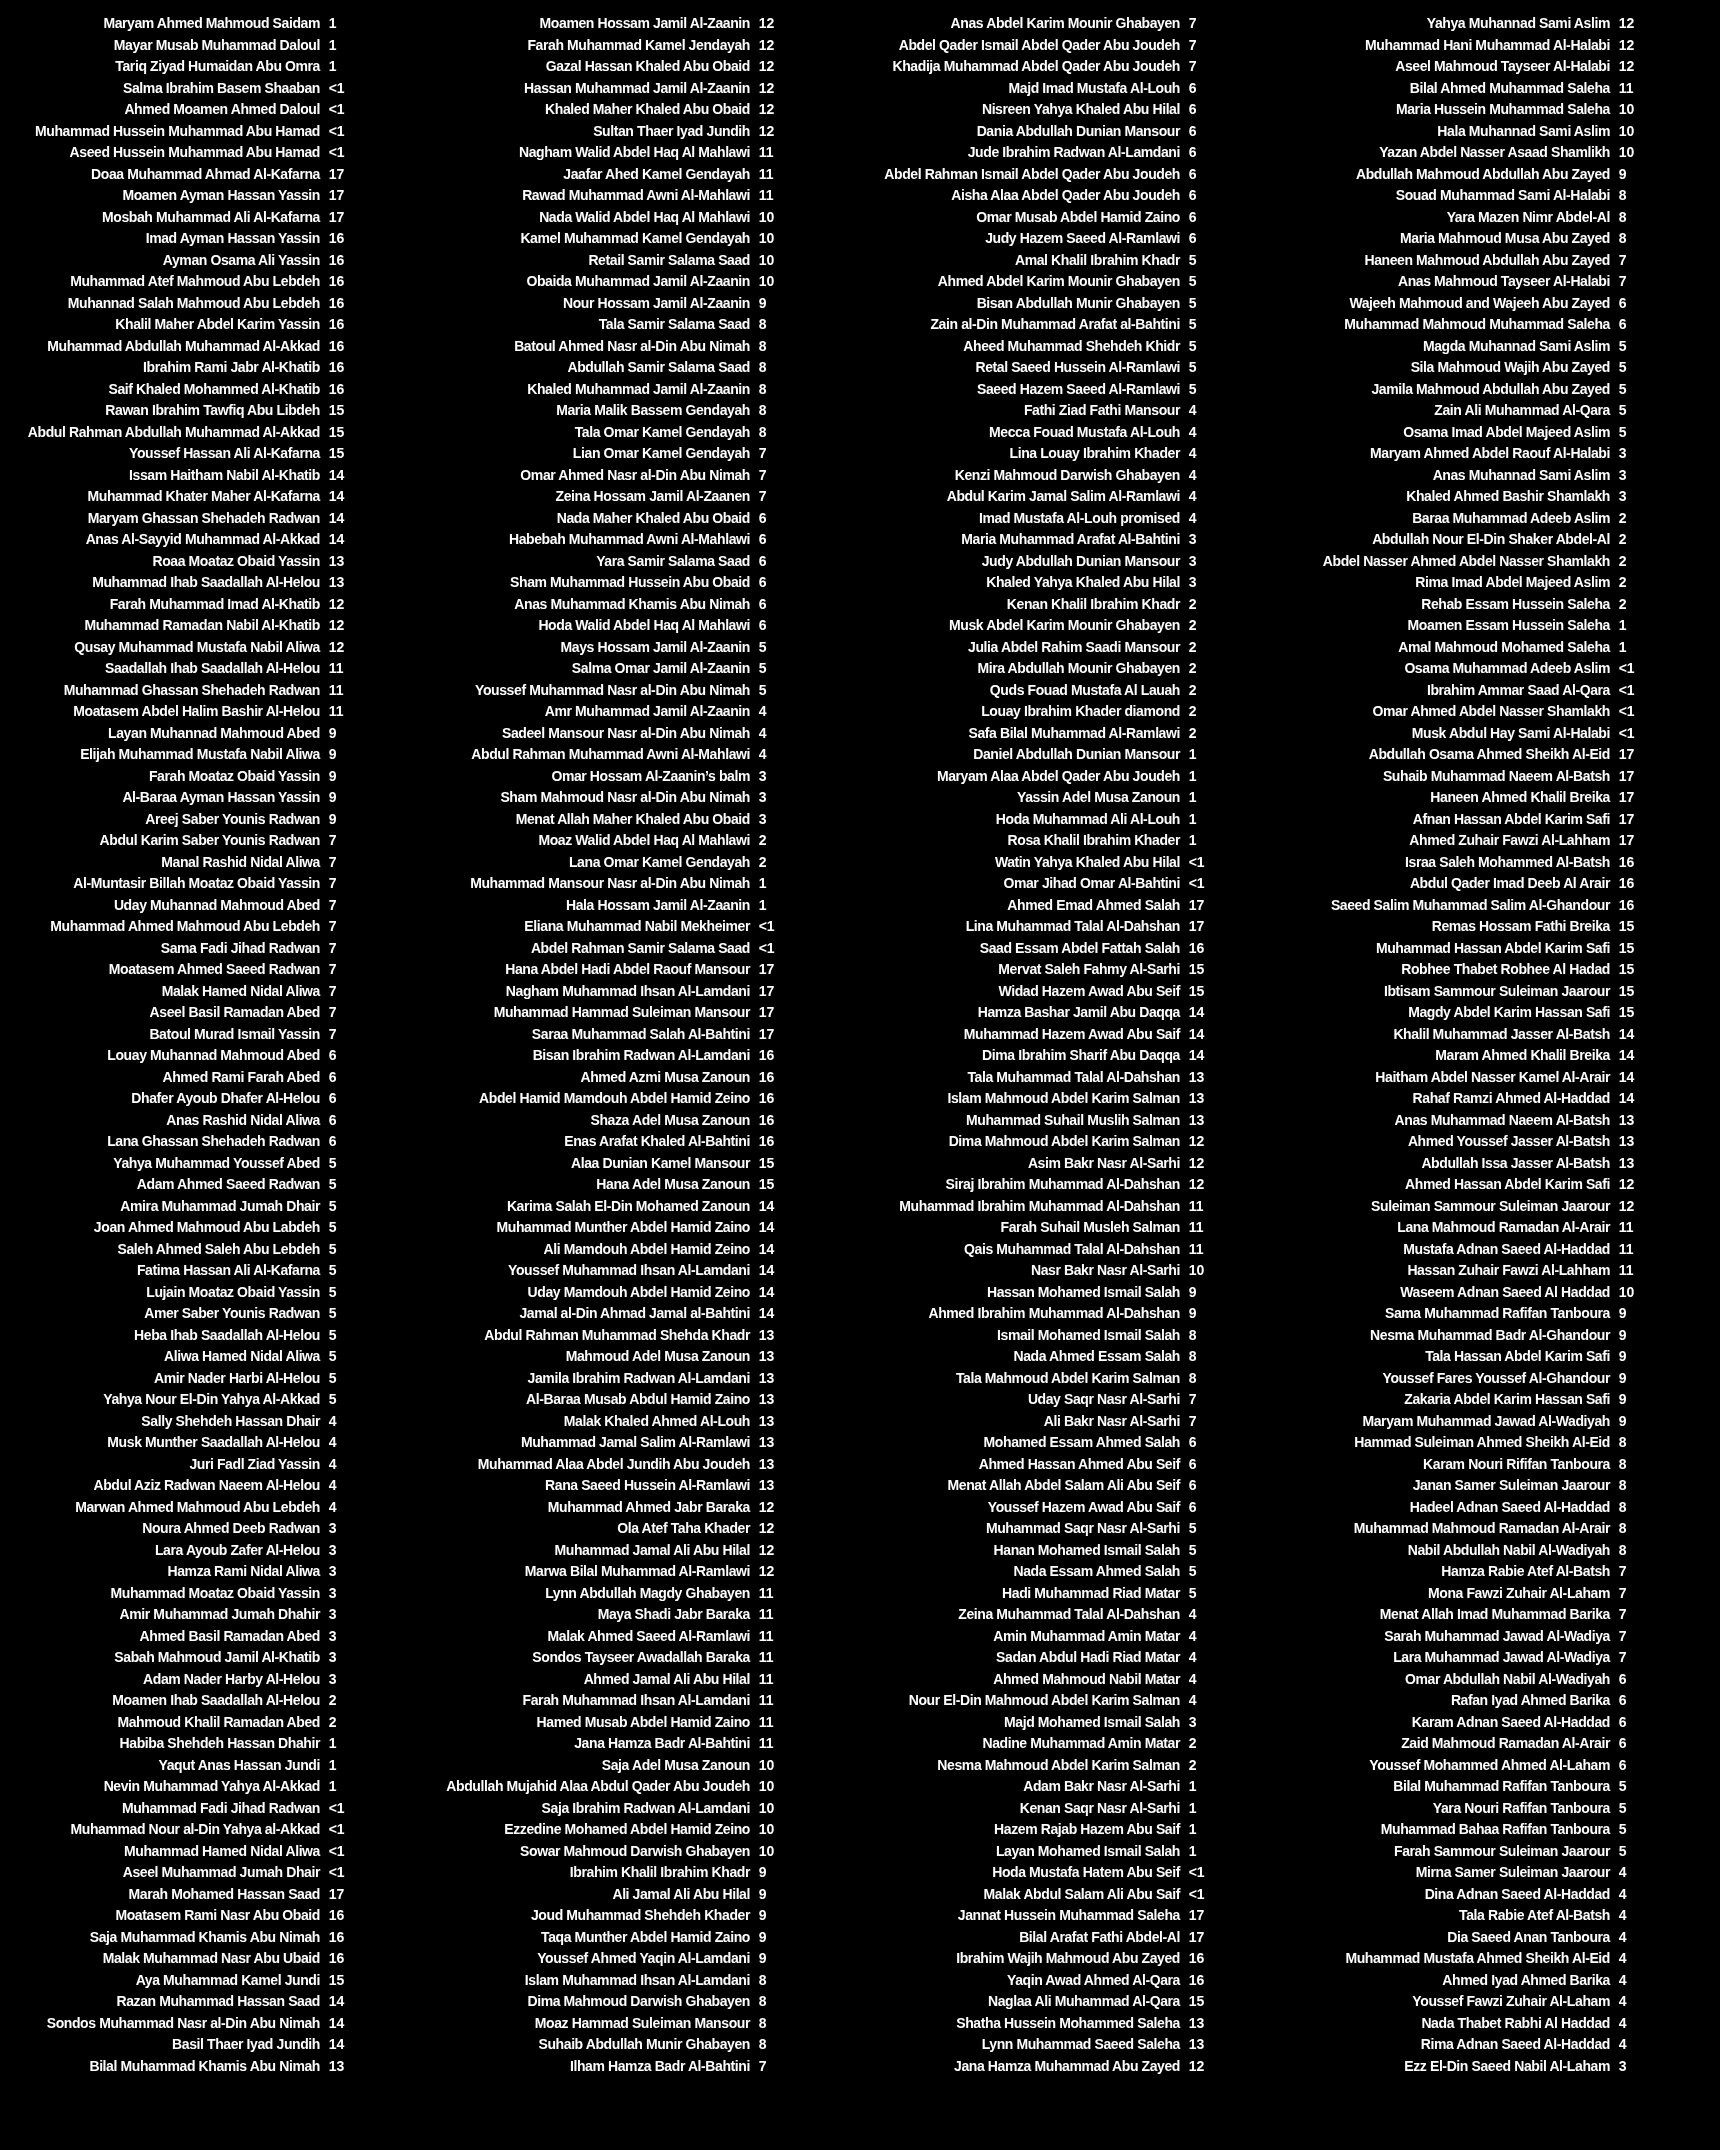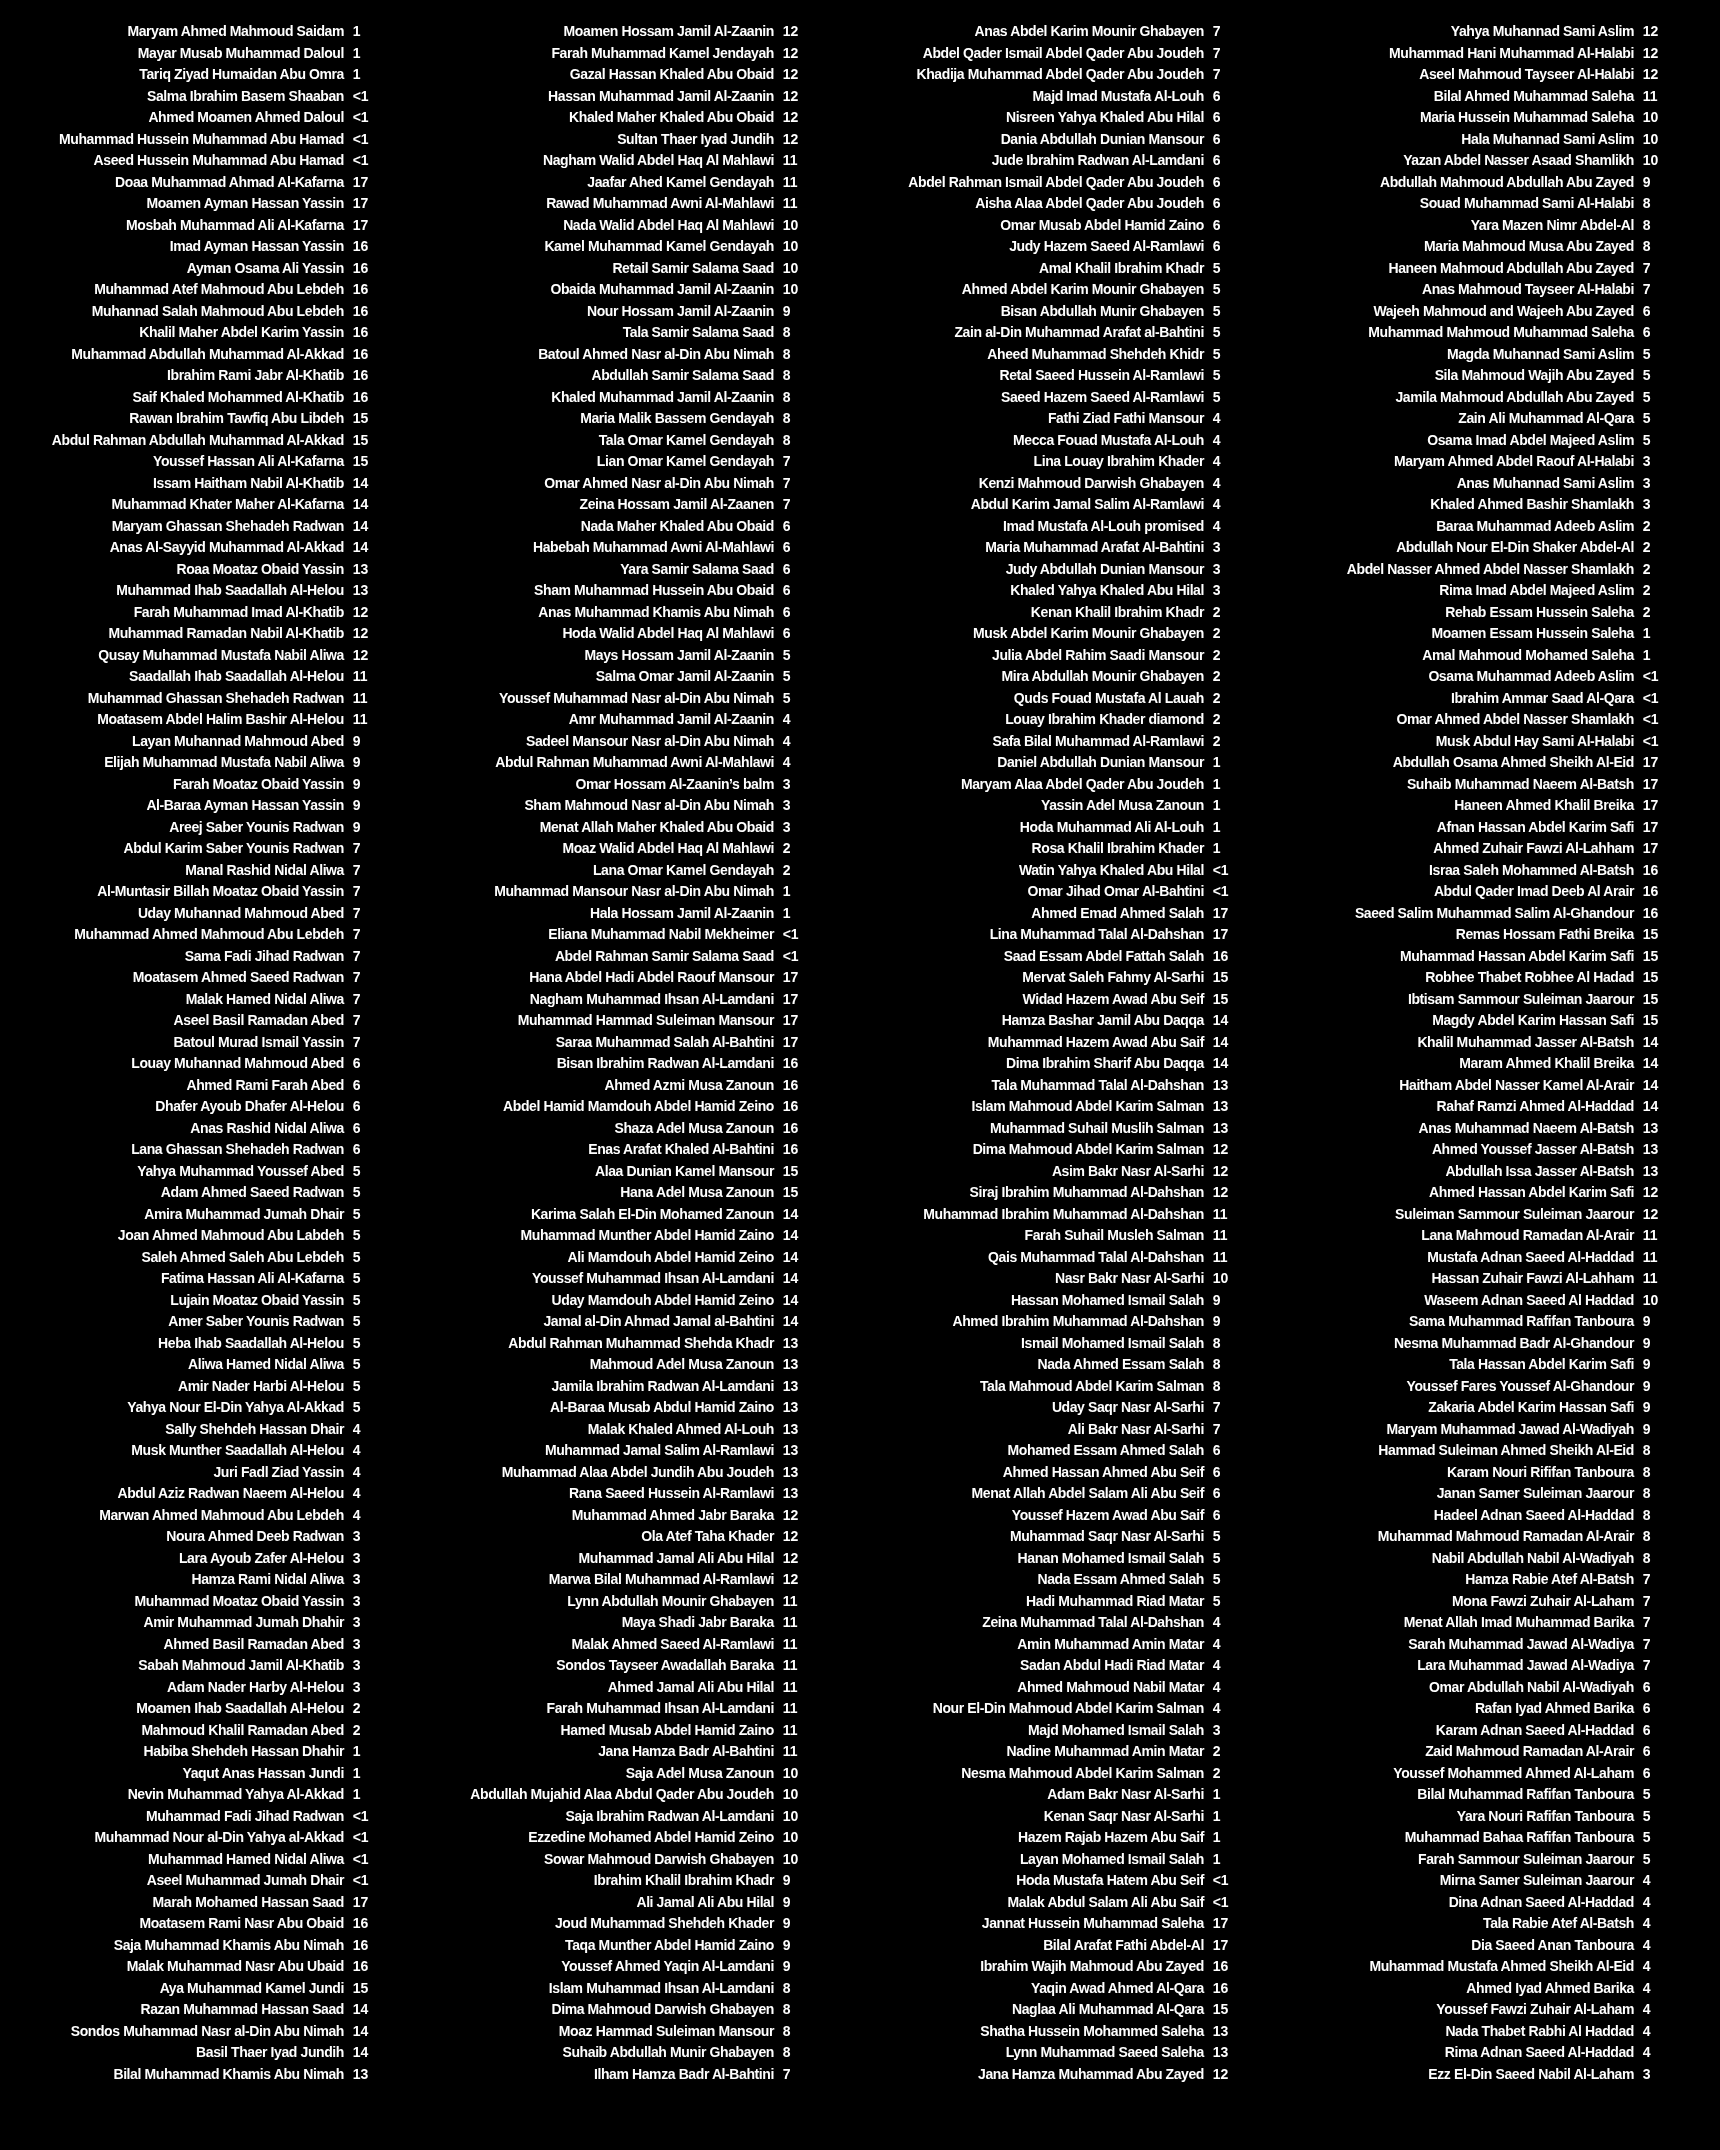--- a/index.html
+++ b/index.html
@@ -5,22 +5,21 @@
   html, body { margin: 0; padding: 0; }
   body {
     width: 1721px; height: 2151px;
     background: #000000;
     overflow: hidden;
     font-family: "Liberation Sans", "DejaVu Sans", sans-serif;
   }
   .grid {
     display: grid;
     grid-template-columns: repeat(4, 430px);
-    padding-top: 21px;
-    margin-left: 24px;
+    padding-top: 13px;
   }
   .col { display: block; }
   .row {
     display: flex;
     align-items: baseline;
     height: 21.5px;
     line-height: 21.5px;
   }
   .nm {
     flex: 1 1 auto;
@@ -721,21 +720,21 @@
       </div>
       <div class="row">
         <span class="nm">Muhammad Jamal Ali Abu Hilal</span>
         <span class="age">12</span>
       </div>
       <div class="row">
         <span class="nm">Marwa Bilal Muhammad Al-Ramlawi</span>
         <span class="age">12</span>
       </div>
       <div class="row">
-        <span class="nm">Lynn Abdullah Mounir Ghabayen</span>
+        <span class="nm">Lynn Abdullah Magdy Ghabayen</span>
         <span class="age">11</span>
       </div>
       <div class="row">
         <span class="nm">Maya Shadi Jabr Baraka</span>
         <span class="age">11</span>
       </div>
       <div class="row">
         <span class="nm">Malak Ahmed Saeed Al-Ramlawi</span>
         <span class="age">11</span>
       </div>

